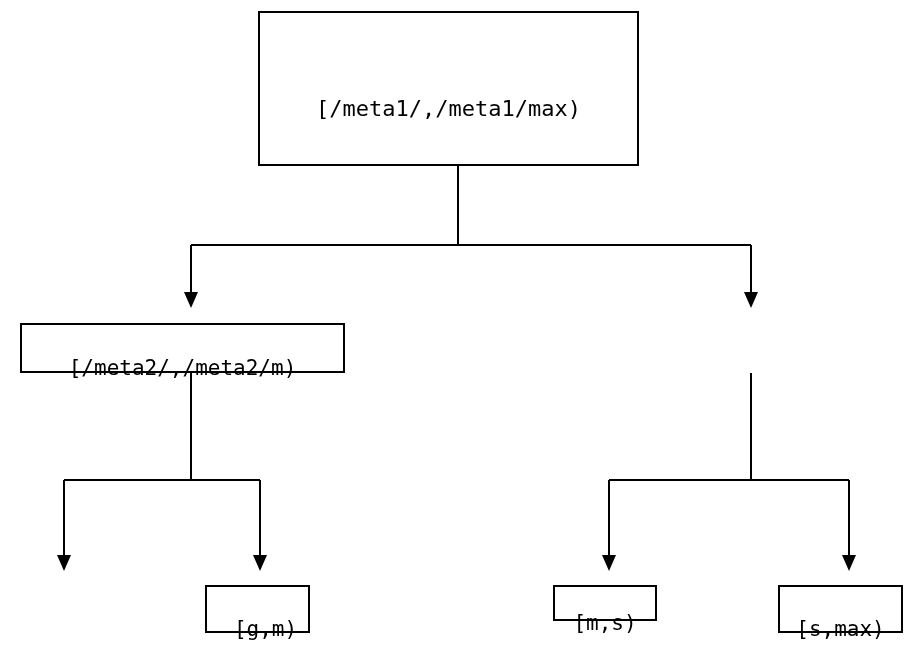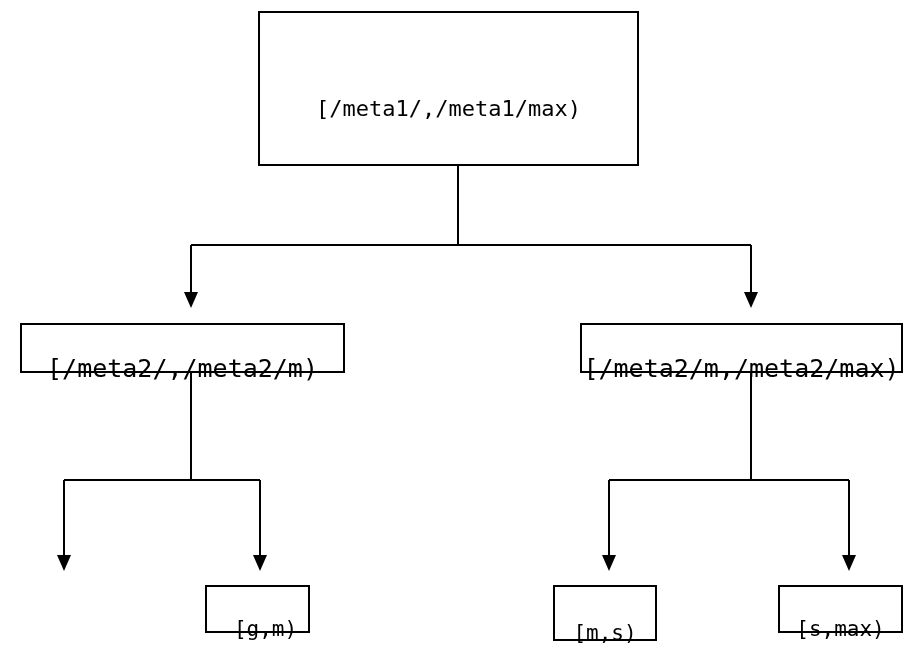--- a/index.html
+++ b/index.html
@@ -41,26 +41,26 @@
     white-space: pre;
     letter-spacing: 0px;
     line-height: 1.1;
     margin-top: 41px;
   }
   .node-root  { left: 258px; top: 11px;  width: 381px; height: 155px; }
   .node-mid-l { left: 20px;  top: 323px; width: 325px; height: 50px; }
   .node-mid-r { left: 580px; top: 323px; width: 323px; height: 50px; }
   .node-leaf-1 { left: 8px;   top: 585px; width: 104px; height: 48px; }
   .node-leaf-2 { left: 205px; top: 585px; width: 105px; height: 48px; padding-left: 16px; }
-  .node-leaf-3 { left: 553px; top: 585px; width: 104px; height: 56px; }
+  .node-leaf-3 { left: 553px; top: 585px; width: 104px; height: 36px; }
   .node-leaf-4 { left: 778px; top: 585px; width: 125px; height: 48px; }
 
   .node-root .node-label  { font-size: 22px; }
   .node-mid-l .node-label,
-  .node-mid-r .node-label { font-size: 25px; }
+  .node-mid-r .node-label { font-size: 21px; }
   .node-leaf-1 .node-label,
   .node-leaf-2 .node-label,
   .node-leaf-3 .node-label,
   .node-leaf-4 .node-label { font-size: 21px; }
 </style>
 </head>
 <body>
 
 <div id="diagram">
 
@@ -98,23 +98,20 @@
   </svg>
 
   <div class="node node-root">
     <span class="node-label">[/meta1/,/meta1/max)</span>
   </div>
 
   <div class="node node-mid-l">
     <span class="node-label">[/meta2/,/meta2/m)</span>
   </div>
 
-  <div class="node node-mid-r">
-    <span class="node-label">[/meta2/m,/meta2/max)</span>
-  </div>
 
 
   <div class="node node-leaf-2">
     <span class="node-label">[g,m)</span>
   </div>
 
   <div class="node node-leaf-3">
     <span class="node-label">[m,s)</span>
   </div>
 

